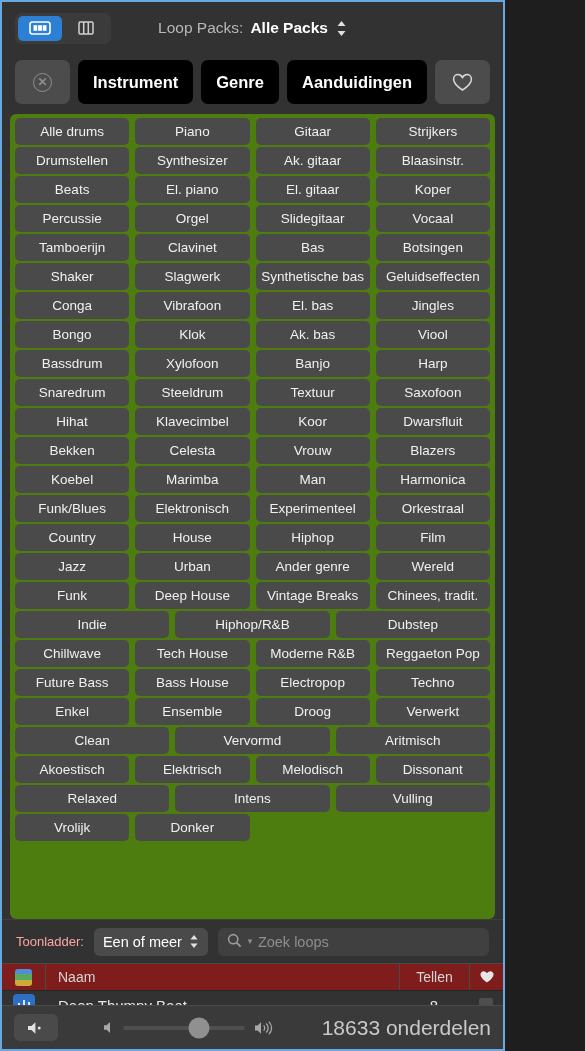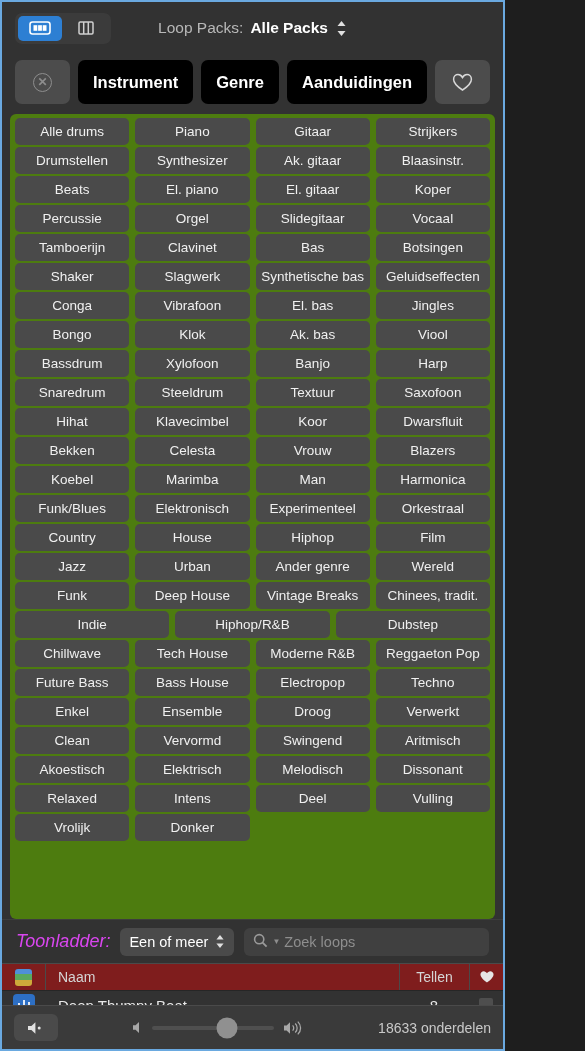--- a/index.html
+++ b/index.html
@@ -117,21 +117,21 @@
 
   
   .searchrow {
     height: 44px; flex: 0 0 44px;
     display: flex; align-items: center;
     gap: 10px;
     padding: 0 14px;
     background: #323232;
     border-top: 1px solid #3d3d3d;
   }
-  .tl-label { color: #d946ef; font-size: 18px; white-space: nowrap; font-style: italic; }
+  .tl-label { color: #fca5a5; font-size: 13px; white-space: nowrap; }
   .tl-select {
     background: #4a4a4a; border-radius: 6px;
     height: 28px;
     display: flex; align-items: center; gap: 7px;
     padding: 0 9px;
     color: #ffffff; font-size: 14.5px;
   }
   .tl-chev {
     color: #d8d8d8; font-size: 9.5px; line-height: 1;
     display: flex; flex-direction: column; align-items: center;
@@ -217,21 +217,21 @@
     width: 122px; height: 4px;
     background: #4f4f4f; border-radius: 2px;
     position: relative;
   }
   .knob {
     position: absolute; top: 50%; left: 62%;
     transform: translate(-50%,-50%);
     width: 21px; height: 21px; border-radius: 50%;
     background: #909090;
   }
-  .itemcount { color: #c9c9c9; font-size: 14px; white-space: nowrap; }
+  .itemcount { color: #c9c9c9; font-size: 21px; white-space: nowrap; }
   .tablearea { flex: 0 0 auto; overflow: hidden; }
 </style>
 </head>
 <body>
 
 <div id="app">
 
   <div class="topbar">
     <div class="viewtoggle">
       <div class="vt-btn active">
@@ -570,23 +570,20 @@
         </div>
       </div>
       <div class="gridrow">
         <div class="cell">
           <div class="tag">Clean</div>
         </div>
         <div class="cell">
           <div class="tag">Vervormd</div>
         </div>
         <div class="cell">
-          <div class="tag">Swingend</div>
-        </div>
-        <div class="cell">
           <div class="tag">Aritmisch</div>
         </div>
       </div>
       <div class="gridrow">
         <div class="cell">
           <div class="tag">Akoestisch</div>
         </div>
         <div class="cell">
           <div class="tag">Elektrisch</div>
         </div>
@@ -596,23 +593,20 @@
         <div class="cell">
           <div class="tag">Dissonant</div>
         </div>
       </div>
       <div class="gridrow">
         <div class="cell">
           <div class="tag">Relaxed</div>
         </div>
         <div class="cell">
           <div class="tag">Intens</div>
-        </div>
-        <div class="cell">
-          <div class="tag">Deel</div>
         </div>
         <div class="cell">
           <div class="tag">Vulling</div>
         </div>
       </div>
       <div class="gridrow">
         <div class="cell">
           <div class="tag">Vrolijk</div>
         </div>
         <div class="cell">

